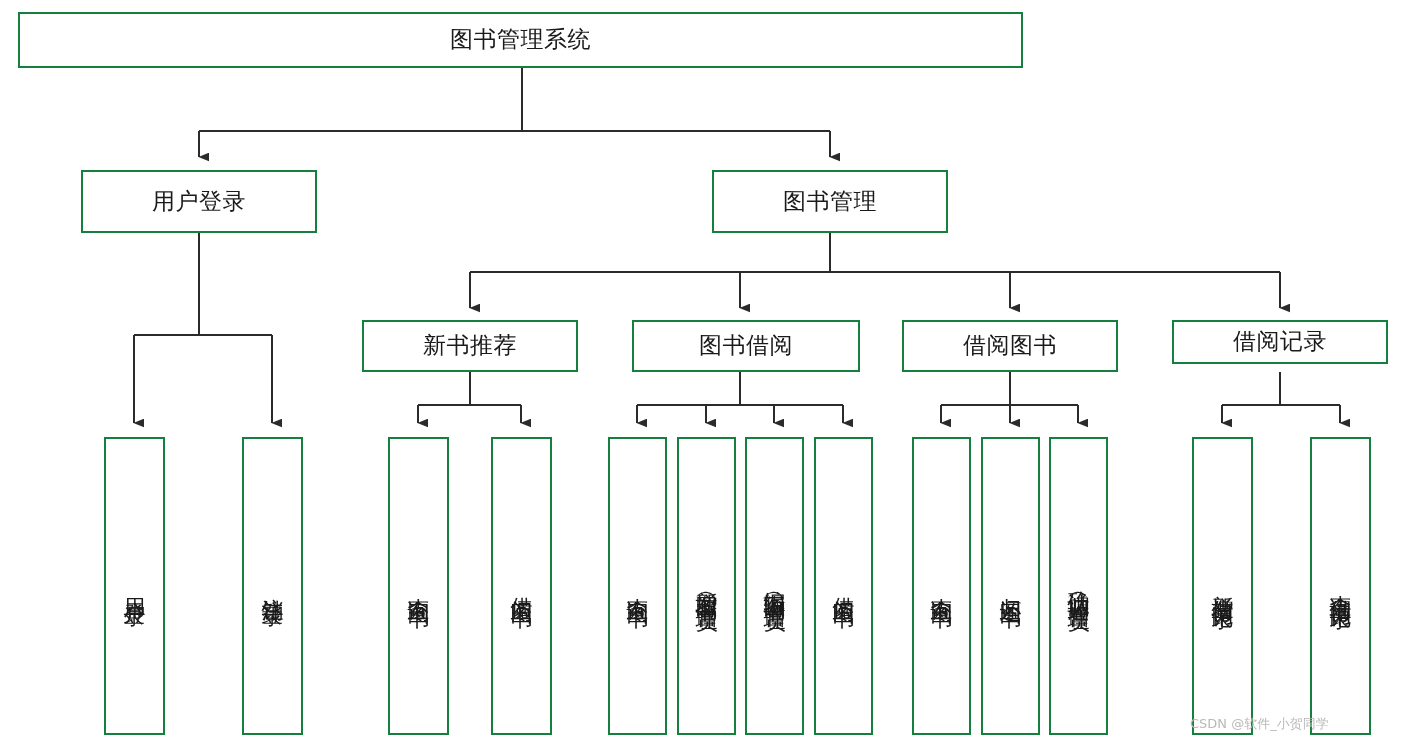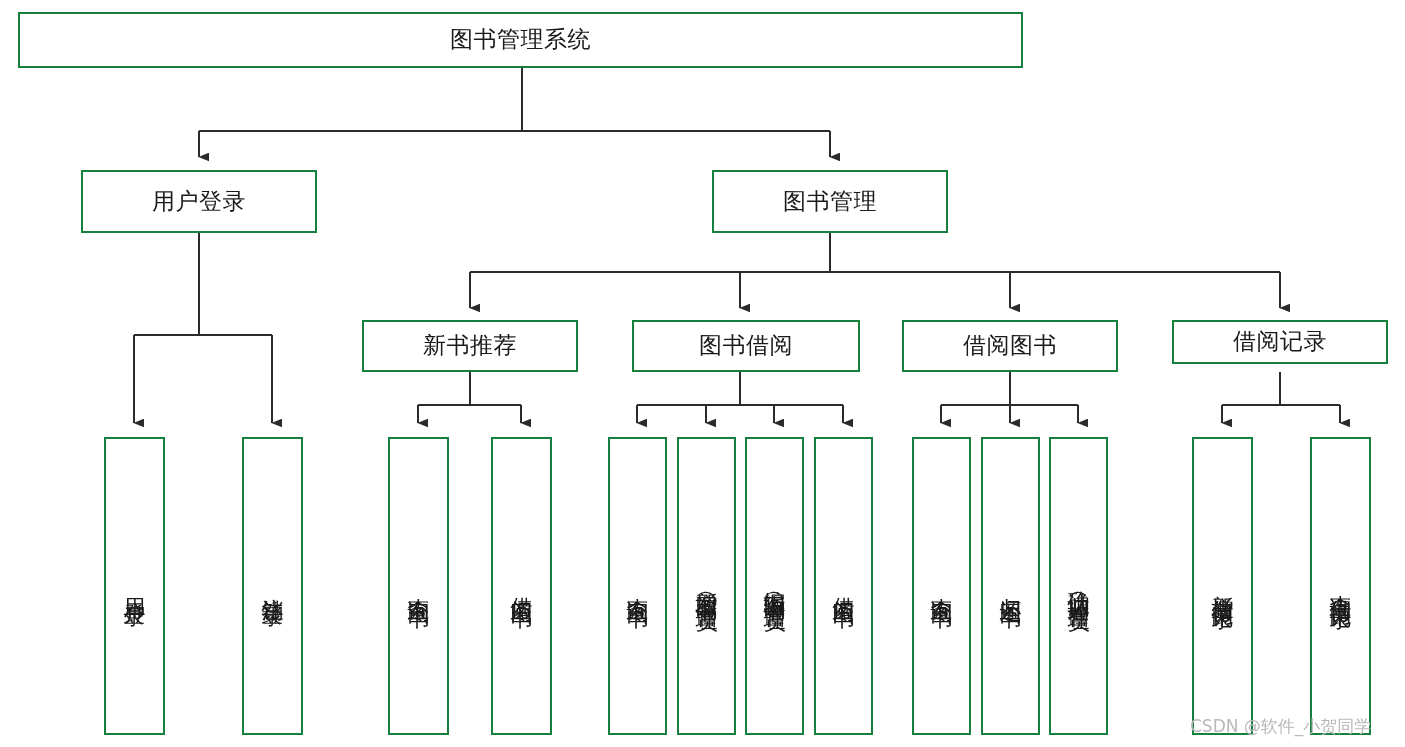--- a/index.html
+++ b/index.html
@@ -61,21 +61,21 @@
     writing-mode: vertical-rl;
     text-orientation: upright;
     font-size: 22px;
     line-height: 1.0;
     letter-spacing: 3px;
     max-height: 100%;
   }
   .watermark {
     position: absolute;
     color: #b9b9b9;
-    font-size: 17px;
+    font-size: 13px;
     white-space: nowrap;
     z-index: 3;
     font-family: "DejaVu Sans", "Liberation Sans", sans-serif;
   }
 </style>
 </head>
 <body>
 
 <div id="canvas">
 

